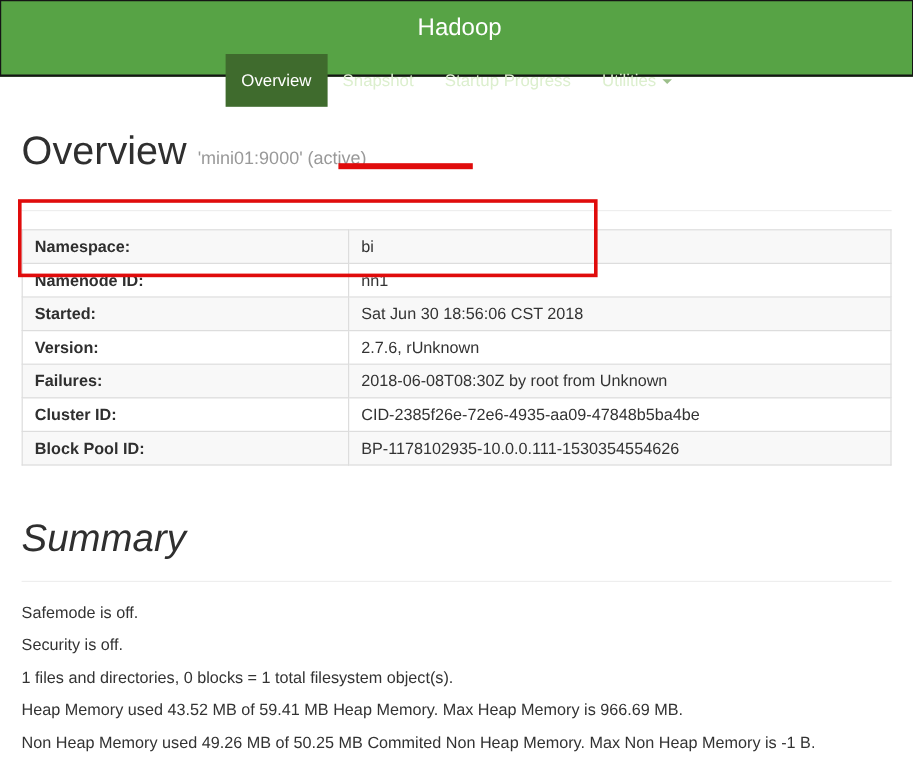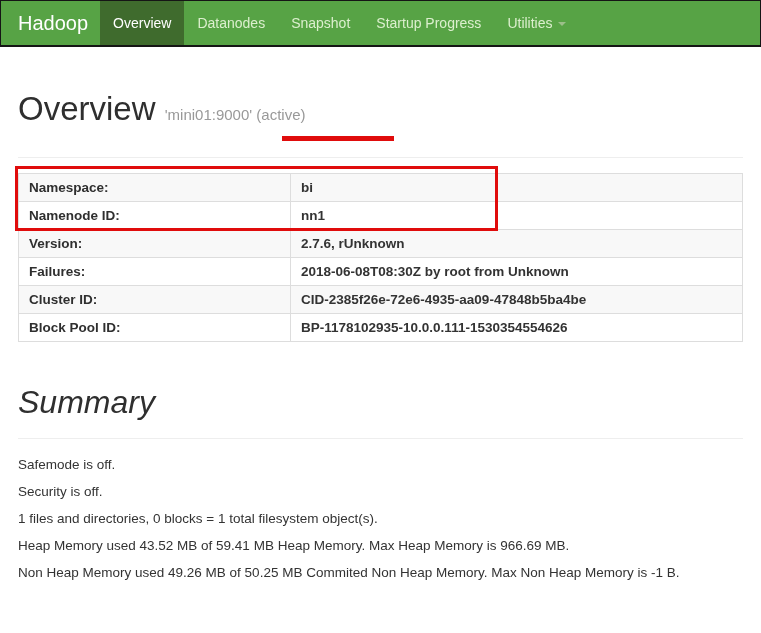--- a/index.html
+++ b/index.html
@@ -17,26 +17,27 @@
   *{box-sizing:border-box;margin:0;padding:0;}
   html,body{width:761px;height:633px;overflow:hidden;}
   body{
     font-family:"Liberation Sans","DejaVu Sans",sans-serif;
     background:#ffffff;
     color:var(--text);
     position:relative;
   }
   
   .navbar{
-    height:47px;
+    height:64px;
     background:var(--navbar-green);
     border:1px solid var(--navbar-border);
     border-bottom:2px solid var(--navbar-border);
     display:flex;
-    align-items:flex-start;
+    align-items:center;
+    flex-direction:column;
   }
   .brand{
     color:#ffffff;
     font-size:20px;
     line-height:44px;
     padding:0 12px 0 17px;
     white-space:nowrap;
     cursor:pointer;
   }
   ul.nav{list-style:none;display:flex;align-items:stretch;}
@@ -85,21 +86,21 @@
     font-size:13.5px;
   }
   table.info-table tr{height:19px;}
   table.info-table tr:nth-child(odd){background:var(--stripe);}
   table.info-table th,
   table.info-table td{
     border:1px solid var(--table-border);
     padding:6px 10px;
     text-align:left;
     vertical-align:middle;
-    font-weight:bold;
+    font-weight:normal;
   }
   table.info-table th{
     width:272px;
     font-weight:bold;
     color:#2f2f2f;
   }
   
   h1.summary-title{
     margin-top:42px;
     font-size:32px;
@@ -136,23 +137,20 @@
 <body>
 
 <nav class="navbar">
   <div class="brand">Hadoop</div>
   <ul class="nav">
 
       <li class="active">
         <span>Overview</span>
       </li>
 
-      <li>
-        <span>Datanodes</span>
-      </li>
 
 
       <li>
         <span>Snapshot</span>
       </li>
 
       <li>
         <span>Startup Progress</span>
       </li>
 
@@ -180,20 +178,24 @@
         <tr>
           <th>Namespace:</th>
           <td>bi</td>
         </tr>
 
         <tr>
           <th>Namenode ID:</th>
           <td>nn1</td>
         </tr>
 
+        <tr>
+          <th>Started:</th>
+          <td>Sat Jun 30 18:56:06 CST 2018</td>
+        </tr>
 
         <tr>
           <th>Version:</th>
           <td>2.7.6, rUnknown</td>
         </tr>
 
         <tr>
           <th>Failures:</th>
           <td>2018-06-08T08:30Z by root from Unknown</td>
         </tr>

